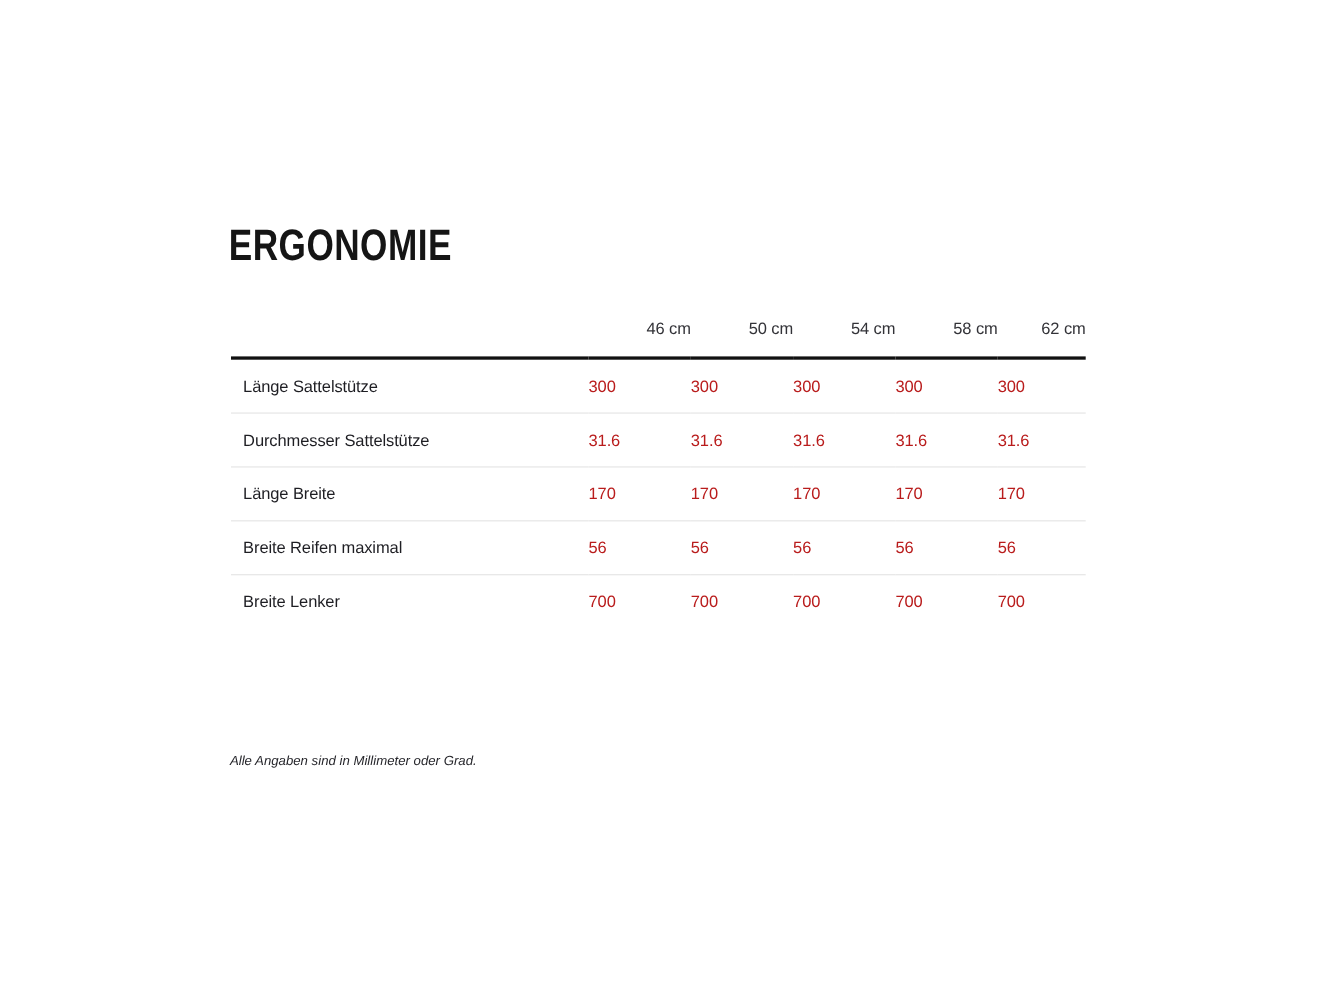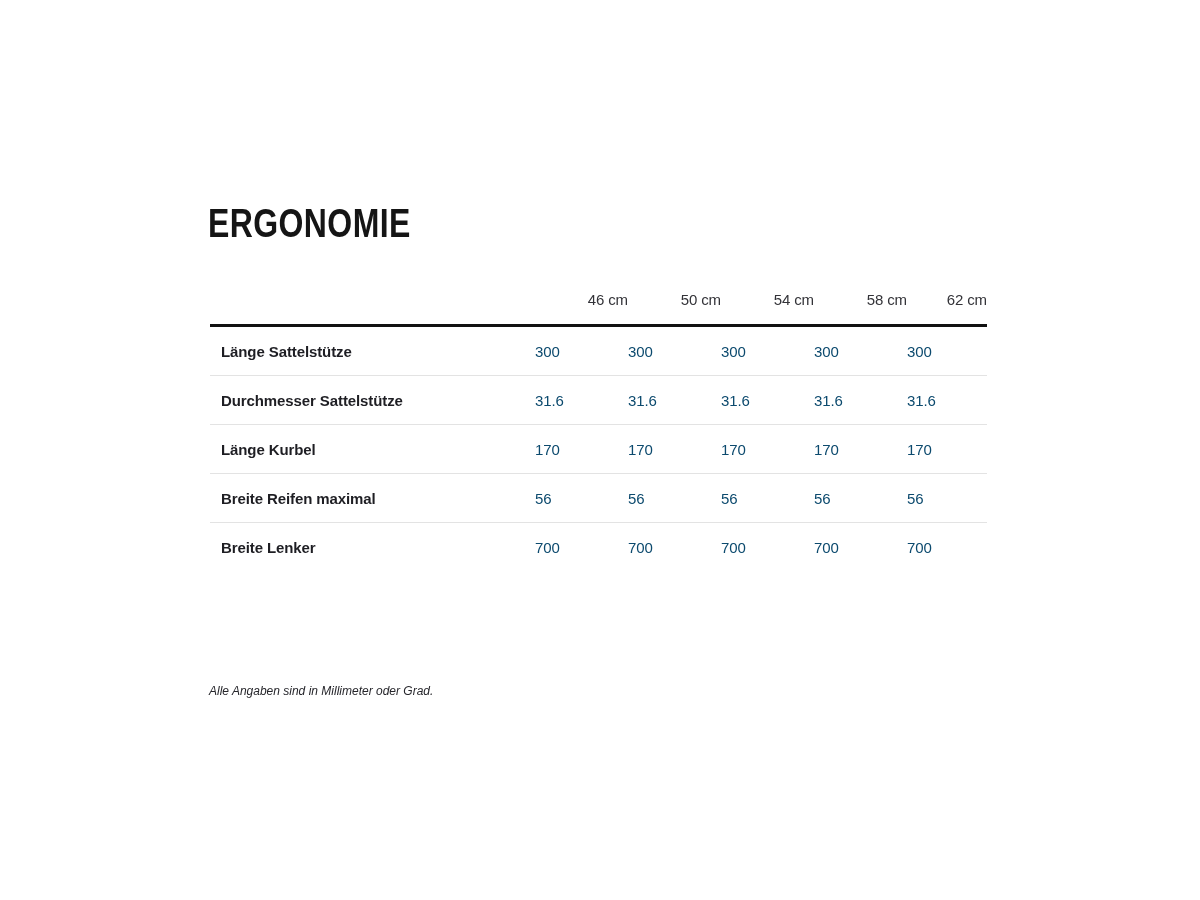--- a/index.html
+++ b/index.html
@@ -49,31 +49,31 @@
     color: #333338;
     text-align: right;
     letter-spacing: -0.1px;
   }
   .spec-table tbody td {
     height: 48px;
     padding: 0;
     border-bottom: 1px solid #e3e3e3;
     vertical-align: middle;
     font-size: 15px;
-    color: #0c4a6e;
+    color: #b91c1c;
     text-align: left;
     letter-spacing: -0.1px;
   }
   .spec-table tbody tr:last-child td {
     border-bottom: none;
     margin-top: 12px;
   }
   .spec-table tbody td.row-label {
     padding-left: 11px;
-    font-weight: 700;
+    font-weight: 400;
     color: #1e1e23;
   }
   .footnote {
     position: absolute;
     left: 209px;
     top: 684px;
     margin: 0;
     font-size: 12px;
     line-height: 14px;
     color: #26262b;
@@ -118,21 +118,21 @@
       </tr>
       <tr>
         <td class="row-label">Durchmesser Sattelstütze</td>
         <td>31.6</td>
         <td>31.6</td>
         <td>31.6</td>
         <td>31.6</td>
         <td>31.6</td>
       </tr>
       <tr>
-        <td class="row-label">Länge Kurbel</td>
+        <td class="row-label">Länge Breite</td>
         <td>170</td>
         <td>170</td>
         <td>170</td>
         <td>170</td>
         <td>170</td>
       </tr>
       <tr>
         <td class="row-label">Breite Reifen maximal</td>
         <td>56</td>
         <td>56</td>

